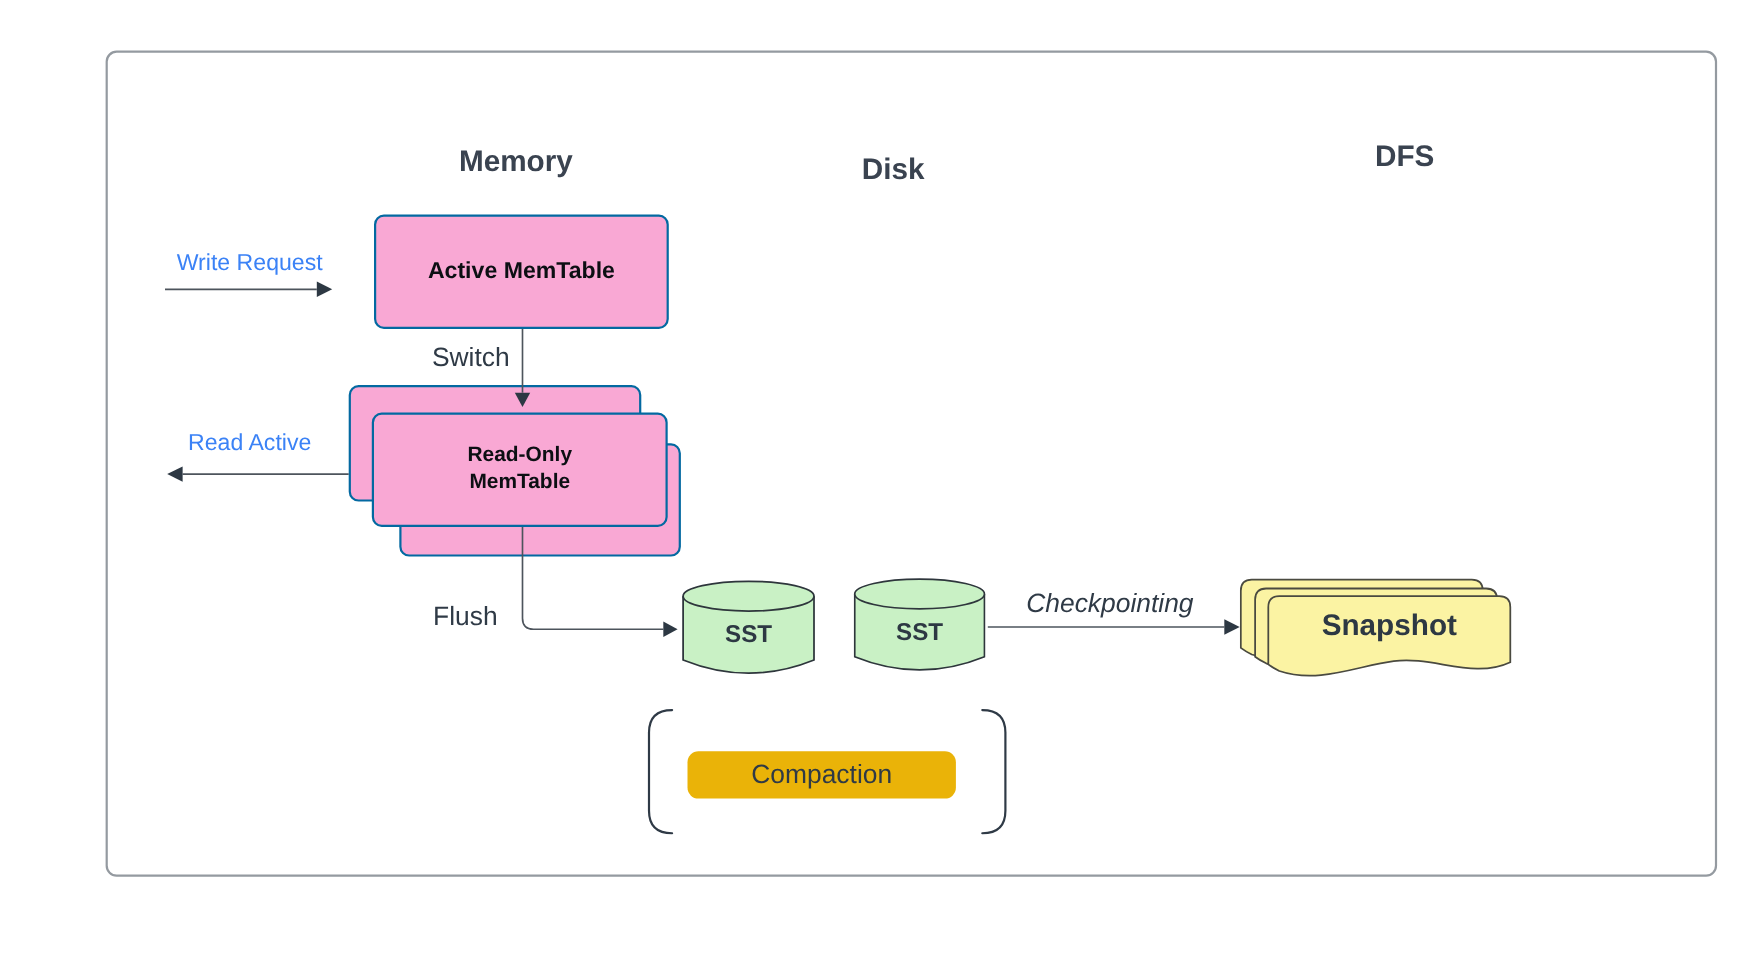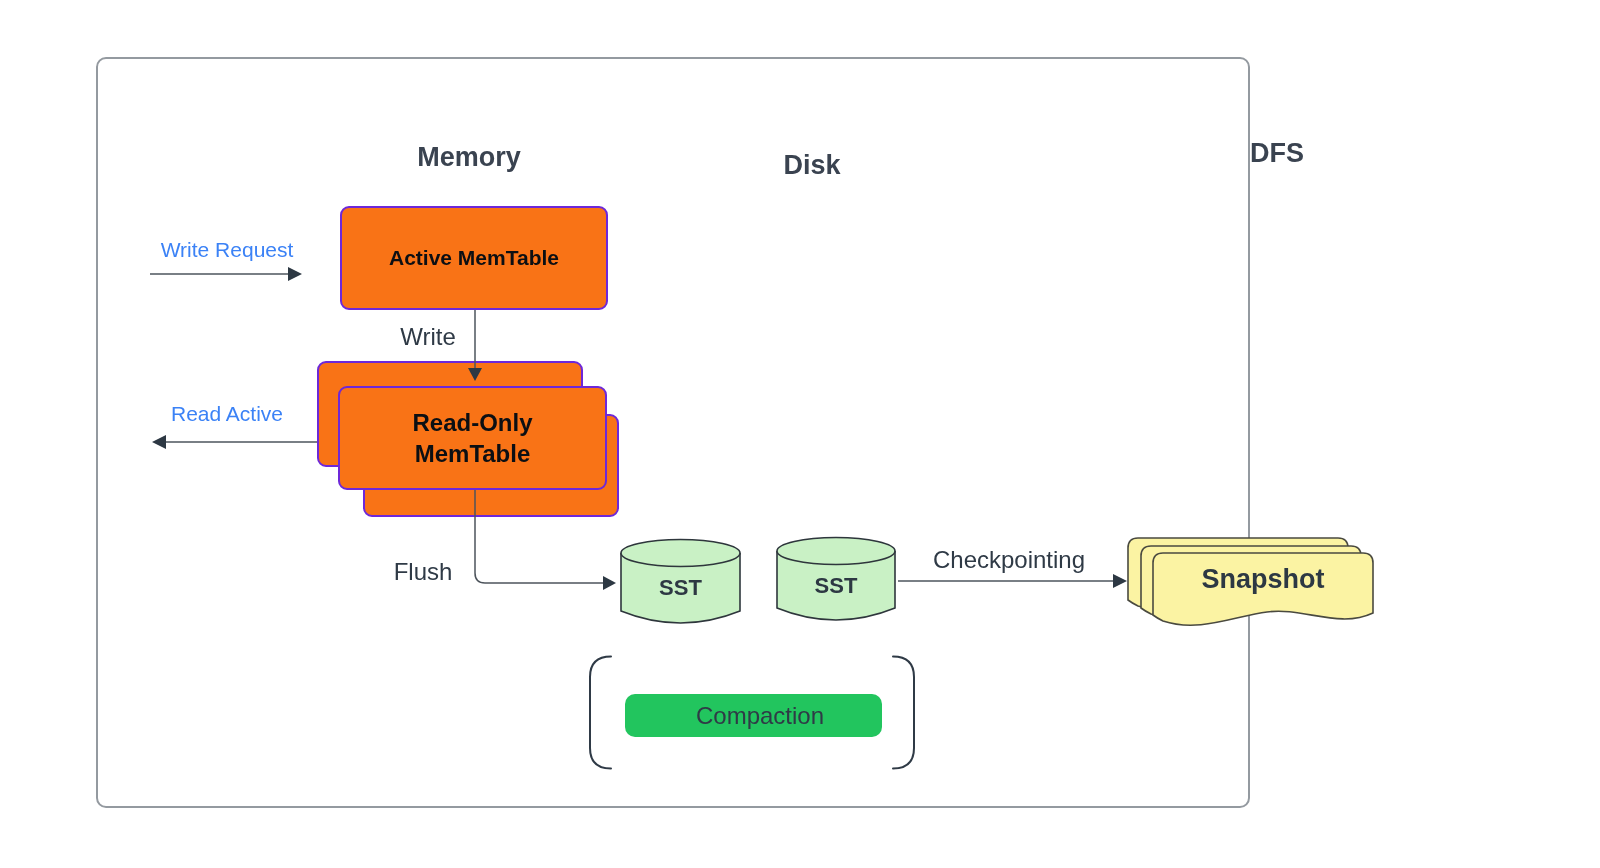--- a/index.html
+++ b/index.html
@@ -1,60 +1,60 @@
 <!DOCTYPE html>
 <html><head>
 <meta charset="utf-8">
 <style>
   html,body{margin:0;padding:0;background:#ffffff;}
   .canvas{position:relative;width:1600px;height:868px;background:#ffffff;overflow:hidden;
           font-family:"Liberation Sans", sans-serif;}
-  .frame{position:absolute;left:96px;top:57px;width:1154px;height:751px;background:#ffffff;
+  .frame{position:absolute;left:96px;top:46px;width:1465px;height:751px;background:#ffffff;
          border:2px solid #949aa0;border-radius:10px;box-sizing:border-box;}
   .abs{position:absolute;}
   .hdr{position:absolute;transform:translateX(-50%);font-weight:bold;font-size:27px;
        color:#3a4350;white-space:nowrap;}
   .elabel-b{position:absolute;transform:translateX(-50%);font-weight:normal;font-size:21px;
        color:#3b82f6;white-space:nowrap;}
   .elabel{position:absolute;transform:translateX(-50%);font-size:24px;
        color:#2f3a46;white-space:nowrap;}
-  .card{position:absolute;background:#f97316;border:2px solid #6d28d9;border-radius:9px;
+  .card{position:absolute;background:#f9a8d4;border:2px solid #0369a1;border-radius:9px;
         box-sizing:border-box;}
   .card-label{display:flex;align-items:center;justify-content:center;text-align:center;
         font-weight:bold;color:#0c0f13;}
   .node-label{position:absolute;display:flex;align-items:center;justify-content:center;
         text-align:center;font-weight:bold;color:#2d3843;}
-  .pill{position:absolute;background:#22c55e;border-radius:10px;display:flex;
-        align-items:center;justify-content:center;font-size:24px;color:#2f3a46;padding-left:13px;}
+  .pill{position:absolute;background:#eab308;border-radius:10px;display:flex;
+        align-items:center;justify-content:center;font-size:24px;color:#2f3a46;}
   svg{display:block;}
 </style>
 </head>
 <body>
 
 <div class="canvas">
   <div class="frame">
 
     <div class="hdr" style="left:371px;top:83px;">Memory</div>
     <div class="hdr" style="left:714px;top:91px;">Disk</div>
     <div class="hdr" style="left:1179px;top:79px;text-align:center;">DFS</div>
 
     <div class="elabel-b" style="left:129px;top:179px;">Write Request</div>
-    <div class="elabel" style="left:330px;top:264px;">Write</div>
+    <div class="elabel" style="left:330px;top:264px;">Switch</div>
     <div class="elabel-b" style="left:129px;top:343px;">Read Active</div>
     <div class="elabel" style="left:325px;top:499px;">Flush</div>
-    <div class="elabel" style="left:911px;top:487px;">Checkpointing</div>
+    <div class="elabel" style="left:911px;top:487px;font-style:italic;">Checkpointing</div>
 
     <div class="card card-label" style="left:242px;top:147px;width:268px;height:104px;font-size:21px;">
       <span>Active MemTable</span>
     </div>
 
     <div>
       <div class="card" style="left:219px;top:302px;width:266px;height:106px;"></div>
       <div class="card" style="left:265px;top:355px;width:256px;height:103px;"></div>
-      <div class="card card-label" style="left:240px;top:327px;width:269px;height:104px;font-size:24px;line-height:1.3;">
+      <div class="card card-label" style="left:240px;top:327px;width:269px;height:104px;font-size:19px;line-height:1.3;">
         <span>
           <span>Read-Only</span><br>
           <span>MemTable</span>
         </span>
       </div>
     </div>
 
     <svg class="abs" style="left:522px;top:479px;" width="121" height="89" viewBox="0 0 121 89">
       <path d="M 1,15 L 1,73 Q 60.5,97 120,73 L 120,15" stroke="#2e363c" stroke-width="1.6" fill="#c9f1c5"></path>
       <ellipse cx="60.5" cy="15" rx="59.5" ry="13.5" stroke="#2e363c" stroke-width="1.6" fill="#c9f1c5"></ellipse>

